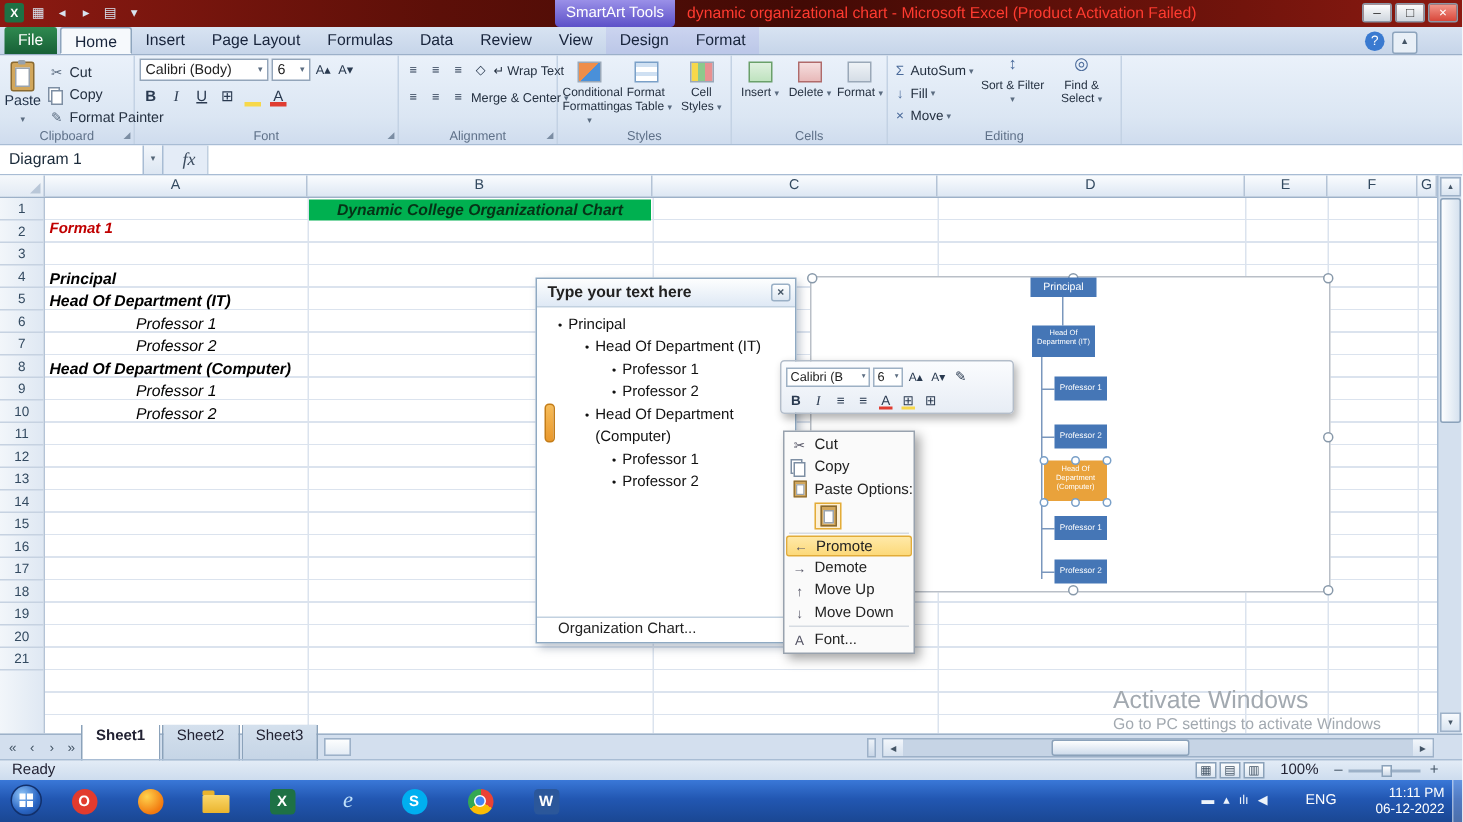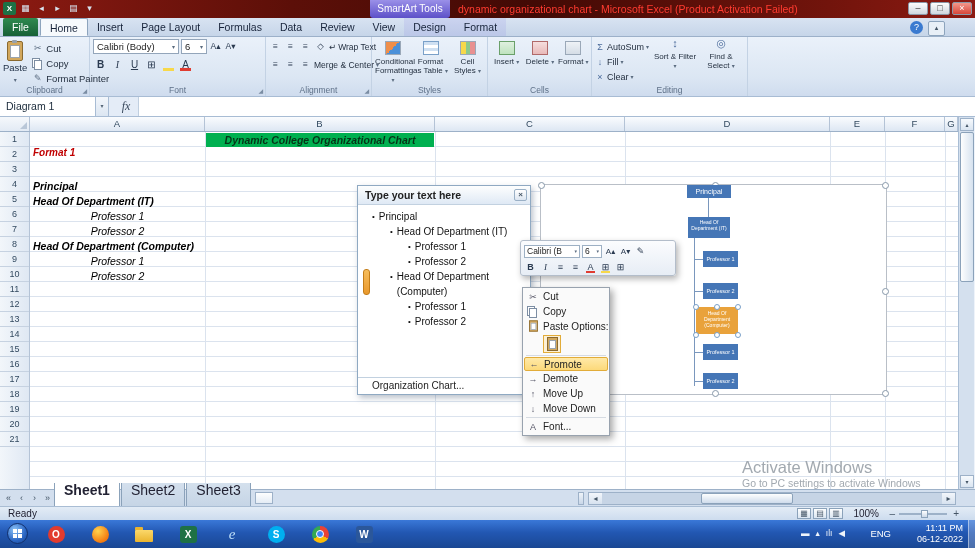--- a/index.html
+++ b/index.html
@@ -98,21 +98,21 @@
   #a6{left:30px;top:78px;width:175px;text-align:center;}
   #a7{left:30px;top:93px;width:175px;text-align:center;}
   #a8{left:33px;top:108px;font-weight:bold;}
   #a9{left:30px;top:123px;width:175px;text-align:center;}
   #a10{left:30px;top:138px;width:175px;text-align:center;}
   #wm{position:absolute;left:742px;top:326px;color:#a2a9b0;}
   #wm .l1{font-size:16.5px;line-height:19px;}
   #wm .l2{font-size:10.5px;line-height:13px;}
 
   
-  #tpane{position:absolute;left:357px;top:185px;width:174px;height:210px;background:#fff;border:1px solid #8fa9c2;box-shadow:2px 3px 6px rgba(60,80,110,.35);z-index:20;box-sizing:border-box;}
+  #tpane{position:absolute;left:357px;top:185px;width:174px;height:244px;background:#fff;border:1px solid #8fa9c2;box-shadow:2px 3px 6px rgba(60,80,110,.35);z-index:20;box-sizing:border-box;}
   #tphdr{height:19px;background:linear-gradient(#fdfefe,#dfe9f5);border-bottom:1px solid #c2d1e0;font-size:10.5px;font-weight:bold;line-height:19px;padding-left:7px;color:#222;position:relative;box-sizing:border-box;}
   #tpclose{position:absolute;right:3px;top:3px;width:13px;height:12px;border:1px solid #9ab0c6;border-radius:2px;background:linear-gradient(#fff,#dce6f1);font-size:8px;line-height:10px;text-align:center;color:#456;box-sizing:border-box;}
   #tpbody{position:absolute;left:0;right:0;top:19px;bottom:17px;padding-top:4px;overflow:hidden;}
   .tpi{font-size:10px;line-height:15px;color:#111;display:flex;gap:4px;padding-right:6px;}
   .tpi .blt{font-size:8px;flex:none;}
   .lv1{margin-left:14px;} .lv2{margin-left:32px;} .lv3{margin-left:50px;}
   #tpselbar{position:absolute;left:5px;top:83px;width:7px;height:26px;background:linear-gradient(#f6bc5a,#e9982c);border:1px solid #c47d18;border-radius:3px;box-sizing:border-box;}
   #tpfoot{position:absolute;left:0;right:0;bottom:0;height:17px;border-top:1px solid #c2d1e0;font-size:10px;line-height:16px;padding-left:14px;color:#222;background:#fff;box-sizing:border-box;}
 
   
@@ -140,21 +140,21 @@
   .mi .mic{width:12px;text-align:center;font-size:9px;color:#556;flex:none;}
   .mi.hl{background:linear-gradient(#ffe9a8,#fcd97a);border:1px solid #e2ac39;height:14px;border-radius:2px;box-sizing:border-box;}
   .msep{height:1px;background:#d6dbe2;margin:1px 2px;}
   #pswatch{width:18px;height:18px;margin:1px 0 2px 19px;border:1px solid #e2ac39;background:#fdf0d5;display:flex;align-items:center;justify-content:center;box-sizing:border-box;}
   .clipmini{width:9px;height:12px;background:#d2a75c;border:1px solid #8a6a30;position:relative;}
   .clipmini::after{content:'';position:absolute;left:1px;top:2px;width:5px;height:7px;background:#fff;border:1px solid #9aa4ae;}
 
   
   #stabs{position:absolute;left:0;top:489px;width:975px;height:17px;background:#d3dfee;border-top:1px solid #9db1c8;box-sizing:border-box;display:flex;align-items:center;z-index:5;padding-left:2px;}
   .snav{width:13px;height:14px;font-size:9px;line-height:14px;text-align:center;color:#456;}
-  .stab{height:30px;line-height:15px;font-size:14px;padding:0 9px;border:1px solid #8ba2ba;border-top:none;background:linear-gradient(#d4e0ed,#c2d2e4);color:#223;margin-right:1px;border-radius:0 0 3px 3px;box-sizing:border-box;}
+  .stab{height:30px;line-height:15px;font-size:10px;padding:0 9px;border:1px solid #8ba2ba;border-top:none;background:linear-gradient(#d4e0ed,#c2d2e4);color:#223;margin-right:1px;border-radius:0 0 3px 3px;box-sizing:border-box;}
   .stab.active{background:#fff;font-weight:bold;}
   #addsheet{width:18px;height:12px;margin-left:3px;background:linear-gradient(#fdfefe,#e4ecf5);border:1px solid #9db1c8;box-sizing:border-box;}
   #vsplit{position:absolute;left:578px;top:2px;width:6px;height:13px;background:linear-gradient(#eef3f9,#c9d7e8);border:1px solid #9db1c8;box-sizing:border-box;}
   #hscroll{position:absolute;left:588px;top:2px;width:368px;height:13px;background:#c6d4e5;border:1px solid #9db1c8;box-sizing:border-box;}
   .hsbtn{position:absolute;top:0;width:13px;height:11px;font-size:8px;line-height:11px;text-align:center;color:#456;background:linear-gradient(#f2f6fb,#d7e2ef);}
   #hsthumb{position:absolute;left:112px;top:0;width:92px;height:11px;background:linear-gradient(#fdfefe,#cfdcec);border:1px solid #8ba2ba;border-radius:2px;box-sizing:border-box;}
 
   
   #sbar{position:absolute;left:0;top:506px;width:975px;height:14px;background:linear-gradient(#e3ecf6,#cddcee);border-top:1px solid #a9bdd4;box-sizing:border-box;font-size:10px;color:#223;z-index:5;}
   #stReady{position:absolute;left:8px;top:1px;line-height:12px;}
@@ -353,21 +353,21 @@
             <span>AutoSum</span>
             <span class="dd">▾</span>
           </div>
           <div class="esb">
             <span class="ic">↓</span>
             <span>Fill</span>
             <span class="dd">▾</span>
           </div>
           <div class="esb">
             <span class="ic">×</span>
-            <span>Clear</span>
+            <span>Move</span>
             <span class="dd">▾</span>
           </div>
         </div>
         <div class="edbig">
           <div class="ebb">
             <span class="ic">↕</span>
             <span>Sort &amp; Filter</span>
             <span class="dd" style="font-size:6px;color:#5b6c80;">▾</span>
           </div>
           <div class="ebb">

